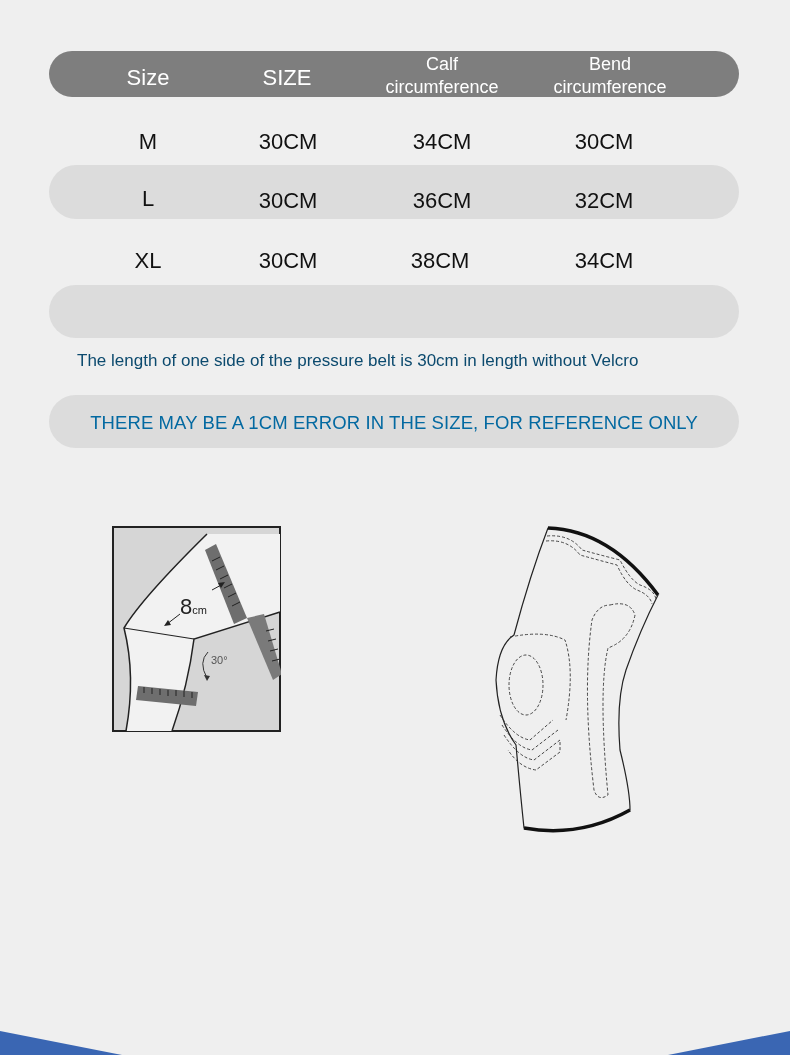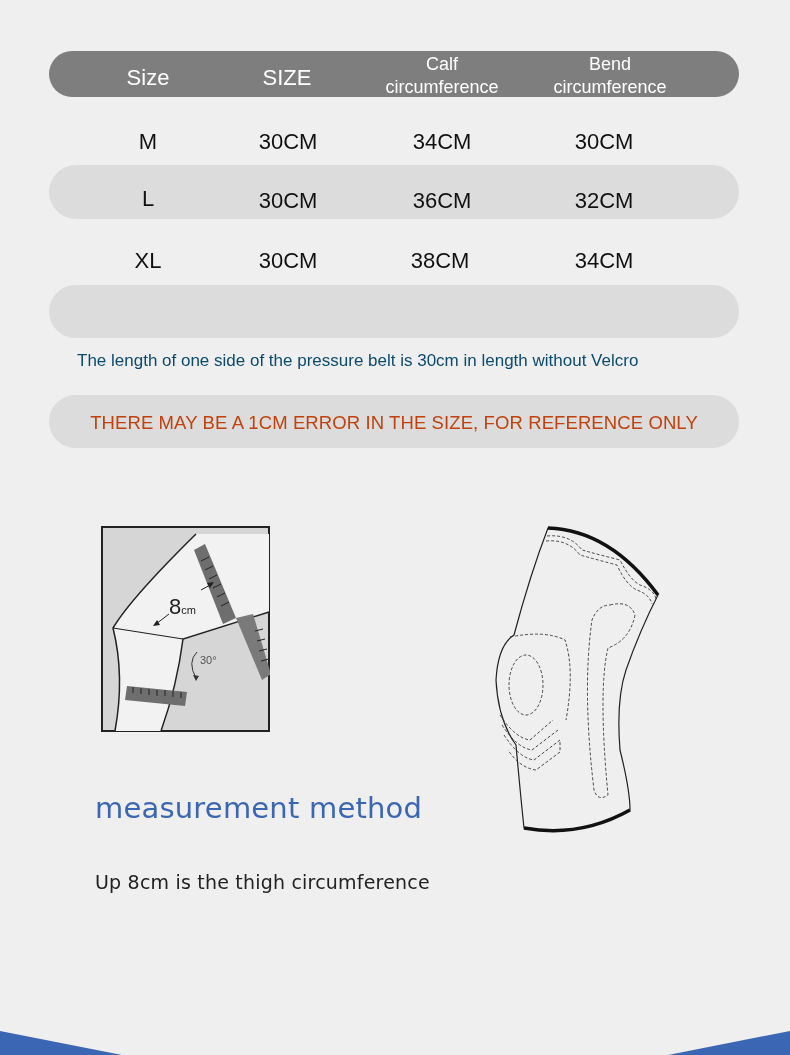--- a/index.html
+++ b/index.html
@@ -30,23 +30,23 @@
   .note1 span {
     position: absolute; left: 28px; top: 19px; font-size: 17px; color: #0c4a6e;
     white-space: nowrap;
     margin-top: 47px;
   }
   .note2 {
     top: 395px; height: 53px;
   }
   .note2 span {
     position: absolute; left: 0; right: 0; top: 17px; text-align: center;
-    font-size: 18.5px; color: #c2410c; white-space: nowrap; letter-spacing: 0.1px;
+    font-size: 18.5px; color: #0369a1; white-space: nowrap; letter-spacing: 0.1px;
   }
-  .fig-left { position: absolute; left: 101px; top: 526px; width: 169px; height: 206px; }
+  .fig-left { position: absolute; left: 112px; top: 526px; width: 169px; height: 206px; }
   .fig-right { position: absolute; left: 490px; top: 520px; width: 185px; height: 322px; }
   .title {
     position: absolute; left: 95px; top: 790px; color: #3a66b3; font-size: 29px;
     line-height: 36px; font-family: "DejaVu Sans", sans-serif; letter-spacing: 0.2px;
   }
   .desc {
     position: absolute; left: 95px; top: 867px; font-size: 19px; line-height: 30px;
     color: #222; font-family: "DejaVu Sans", sans-serif; letter-spacing: 0.2px;
   }
   .bottom-deco { position: absolute; left: 0; top: 1025px; width: 790px; height: 30px; }
@@ -156,22 +156,20 @@
       <ellipse cx="36" cy="165" rx="17" ry="30"></ellipse>
       <path d="M10 195 Q25 218 40 220 L63 200"></path>
       <path d="M12 205 Q27 228 42 230 L68 210"></path>
       <path d="M14 215 Q29 238 44 240 L70 220 L70 232 L46 250 Q30 248 18 230"></path>
       <path d="M120 85 Q140 80 145 95 Q140 120 118 128 Q108 170 118 275 Q108 282 104 270 Q92 170 102 100 Q108 85 120 85 Z"></path>
     </g>
   </svg>
 </div>
 
 <div class="title">
-  <div>measurement method</div>
 </div>
 <div class="desc">
-  <div>Up 8cm is the thigh circumference</div>
 </div>
 
 <svg class="bottom-deco" viewBox="0 0 790 30">
   <polygon points="0,6 0,30 122,30" fill="#3a66b3"></polygon>
   <polygon points="790,6 790,30 668,30" fill="#3a66b3"></polygon>
 </svg>
 
 </body></html>

